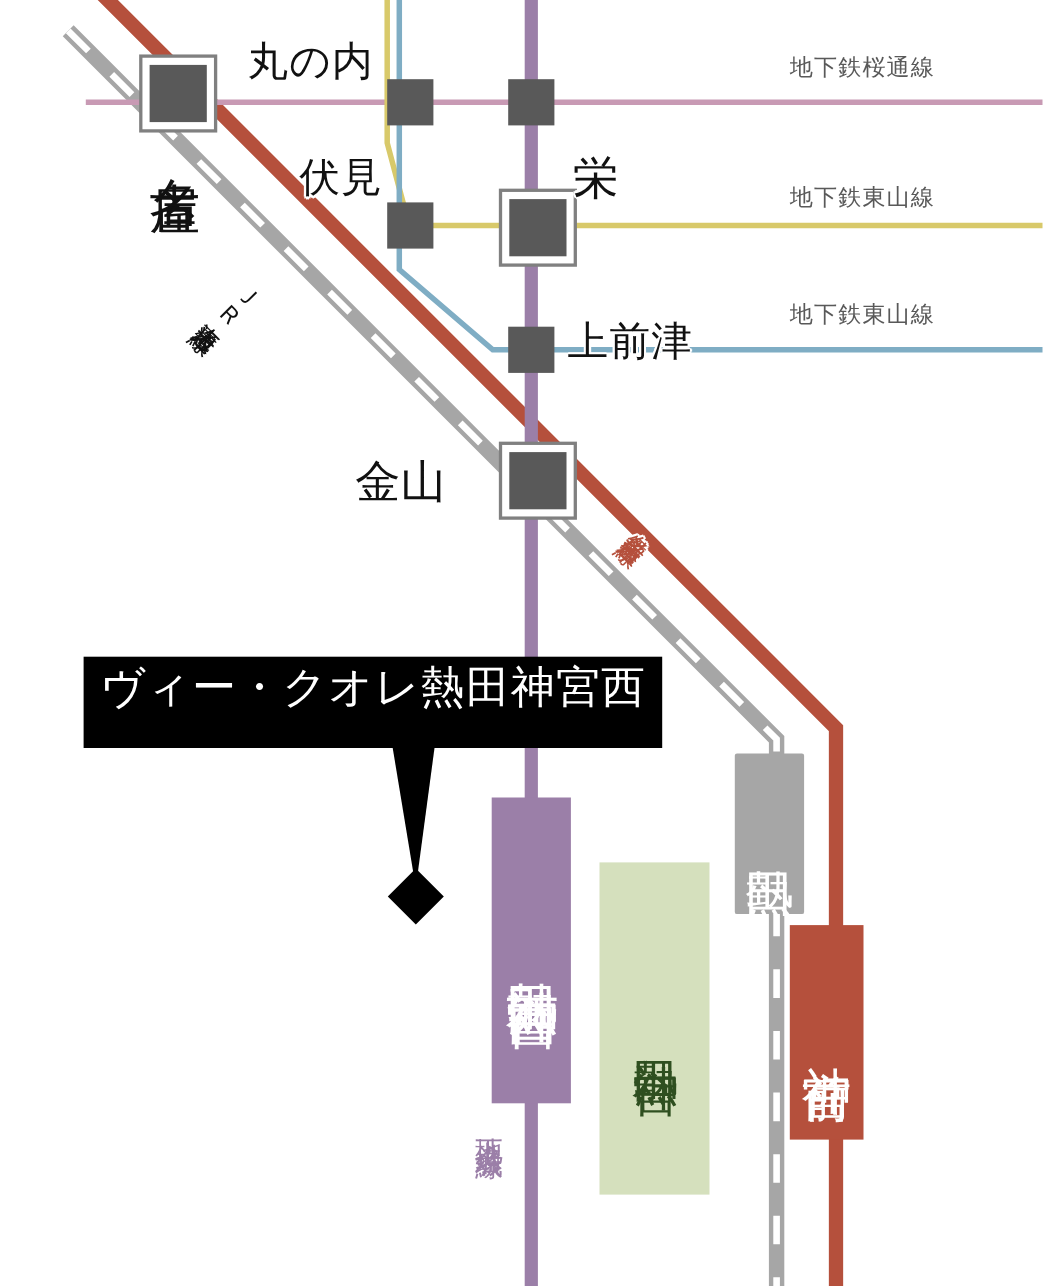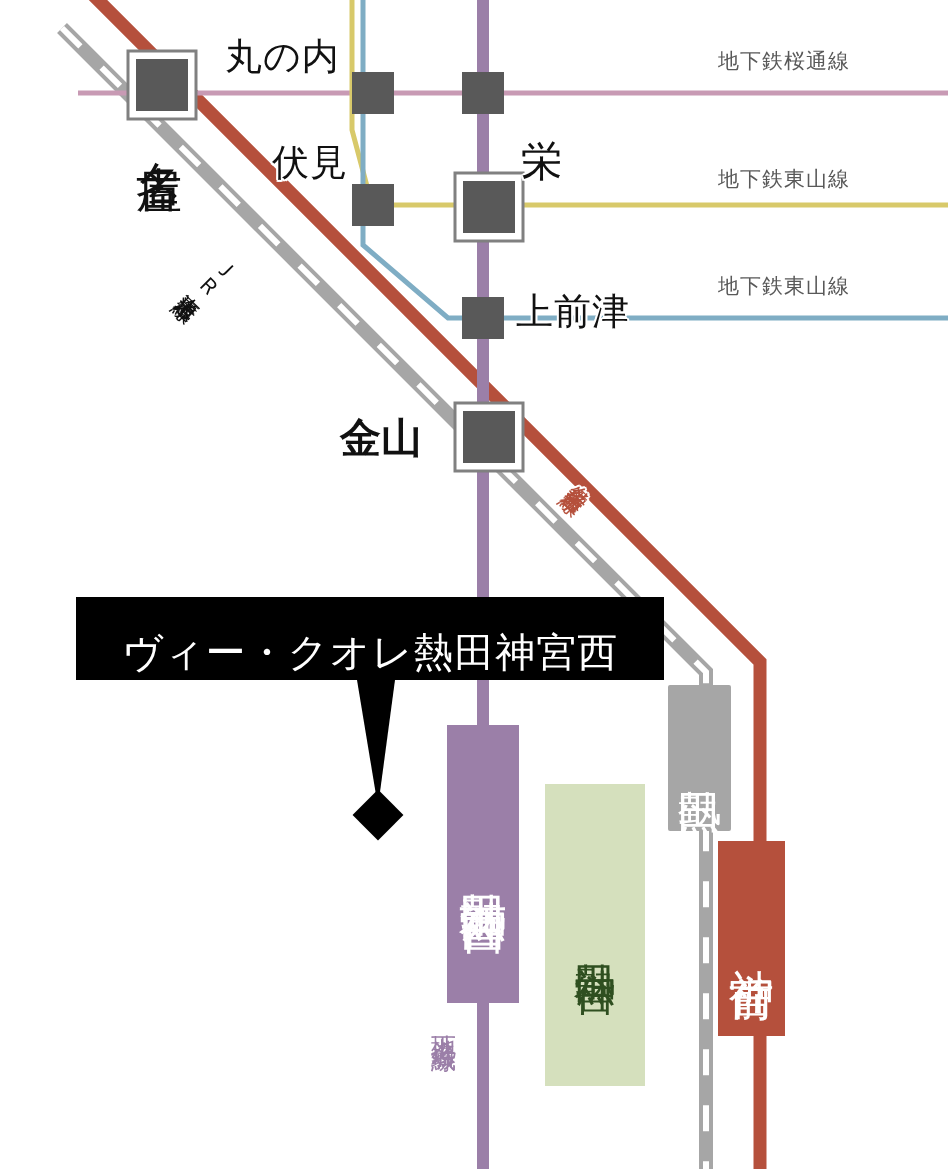--- a/index.html
+++ b/index.html
@@ -74,25 +74,25 @@
   }
   .diag-meitetsu {
     color: #b5503c;
   }
 
   
   #callout-box {
     position: absolute;
     left: 76px;
     top: 597px;
-    width: 588px;
+    width: 526px;
     height: 83px;
     background: #000000;
     display: flex;
-    align-items: flex-end;
+    align-items: flex-start;
     justify-content: center;
   }
   #callout-text {
     color: #ffffff;
     font-size: 40px;
     letter-spacing: 1px;
     font-family: "Liberation Serif", "DejaVu Serif", serif;
     white-space: nowrap;
   }
 
@@ -199,21 +199,21 @@
 
   <div class="lbl station-name lbl-halo" style="left:225px; top:38px;">丸の内</div>
 
 
   <div class="lbl station-name lbl-halo" style="left:272px; top:144px;">伏見</div>
 
   <div class="lbl station-name-big lbl-halo" style="left:521px; top:141px;">栄</div>
 
   <div class="lbl station-name lbl-halo" style="left:516px; top:264px;margin-top:29px;">上前津</div>
 
-  <div class="lbl station-name-big lbl-halo" style="left:340px; top:418px;font-weight:bold;">金山</div>
+  <div class="lbl station-name-big lbl-halo" style="left:323px; top:418px;">金山</div>
 
   <div class="lbl line-legend lbl-halo" style="left:718px; top:51px;">地下鉄桜通線</div>
 
   <div class="lbl line-legend lbl-halo" style="left:718px; top:169px;">地下鉄東山線</div>
 
   <div class="lbl line-legend lbl-halo" style="left:718px; top:276px;">地下鉄東山線</div>
 
   <div class="diag-label diag-jr" style="left:232px; top:242px; transform: rotate(45deg); writing-mode: vertical-rl; text-orientation: upright;">ＪＲ東海道本線</div>
 
   <div class="diag-label diag-meitetsu" style="left:588px; top:466px; transform: rotate(45deg); writing-mode: vertical-rl; text-orientation: upright;">名鉄名古屋本線</div>

